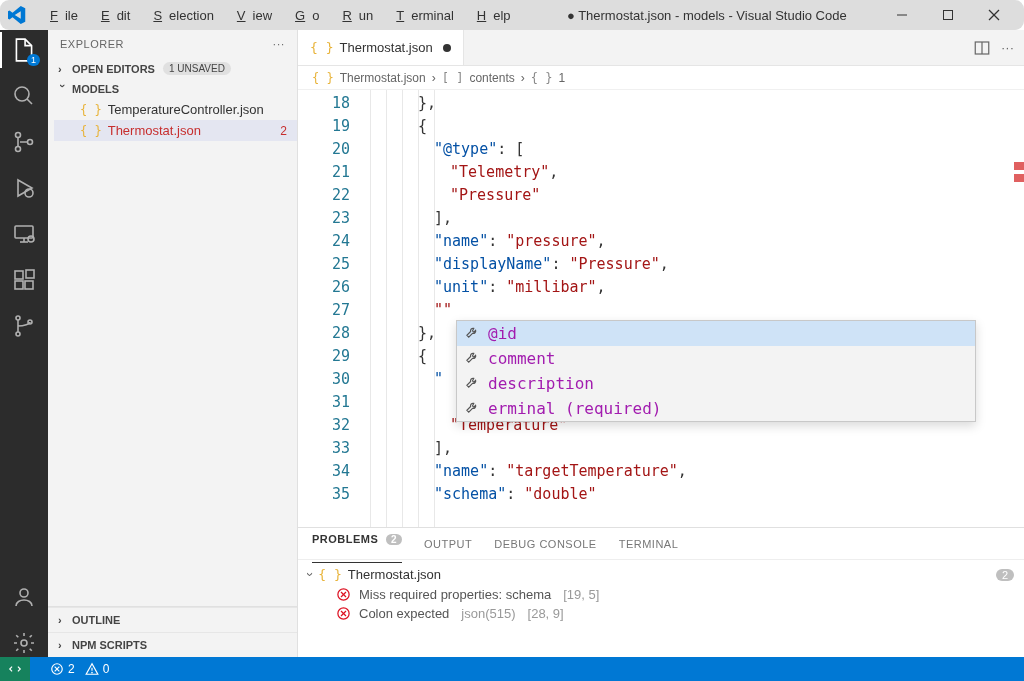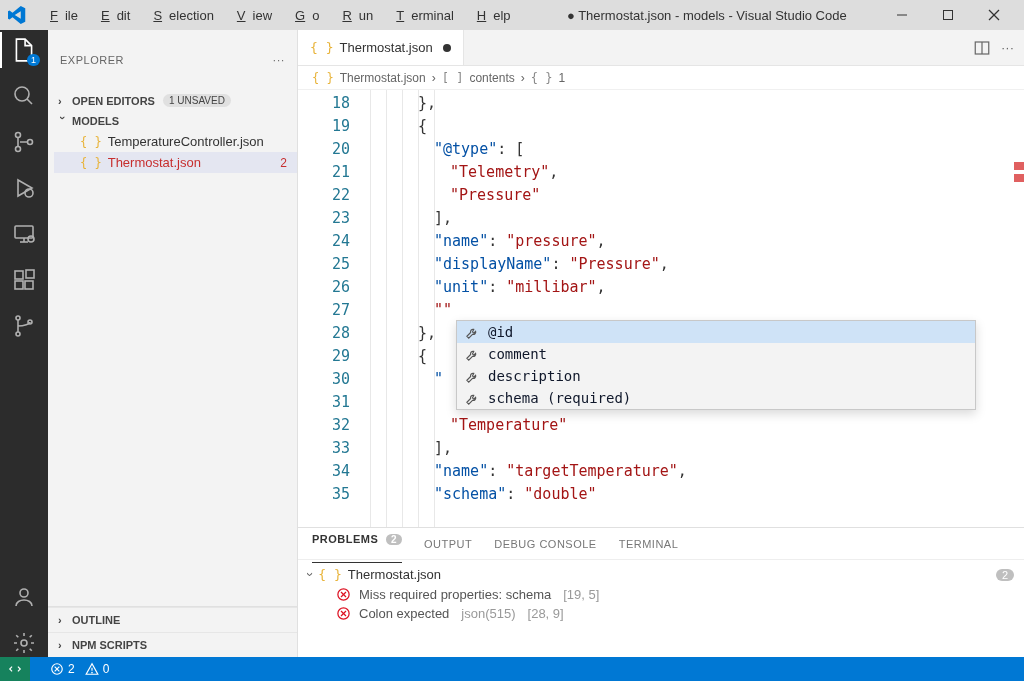--- a/index.html
+++ b/index.html
@@ -1,19 +1,19 @@
 <!DOCTYPE html>
 <html><head>
 <meta charset="utf-8">
 <style>
 * { margin: 0; padding: 0; box-sizing: border-box; }
 body { font-family: "Segoe UI", Arial, sans-serif; font-size: 13px; color: #333; background: #fff; width: 1024px; height: 681px; overflow: hidden; display: flex; flex-direction: column; }
 
 
-.titlebar { height: 30px; background: #dddddd; display: flex; align-items: center; padding: 0 8px; }
+.titlebar { height: 30px; background: #dddddd; display: flex; align-items: center; padding: 0 8px; border-radius: 9px; }
 .titlebar .logo { width: 18px; height: 18px; margin-right: 10px; }
 .titlebar .menu { display: flex; gap: 2px; }
 .titlebar .menu span { padding: 3px 7px; cursor: default; }
 .titlebar .menu .und { text-decoration: underline; }
 .titlebar .title { flex: 1; text-align: center; color: #333; }
 .titlebar .winbtns { display: flex; gap: 18px; margin-left: auto; }
 .titlebar .winbtn { width: 28px; text-align:center; }
 
 
 .main { flex: 1; display: flex; min-height: 0; }
@@ -21,21 +21,21 @@
 
 .activity { width: 48px; background: #2c2c2c; display: flex; flex-direction: column; align-items: center; padding-top: 6px; gap: 18px; }
 .activity .aicon { width: 28px; height: 28px; color: #b0b0b0; display:flex; align-items:center; justify-content:center; position:relative; }
 .activity .aicon.active { color: #fff; }
 .activity .aicon.active::before { content:""; position:absolute; left:-10px; top:-4px; bottom:-4px; width:2px; background:#fff; }
 .activity .badge { position:absolute; bottom:-2px; right:-2px; background:#0078d4; color:#fff; border-radius:8px; font-size:9px; padding:0 4px; line-height:12px; }
 .activity .spacer { flex:1; }
 
 
 .sidebar { width: 250px; background: #f3f3f3; border-right: 1px solid #e0e0e0; display: flex; flex-direction: column; }
-.sidebar .hdr { display:flex; align-items:center; justify-content:space-between; padding: 24px 12px; font-size:11px; letter-spacing: .5px; color:#666; }
+.sidebar .hdr { display:flex; align-items:center; justify-content:space-between; padding: 8px 12px; font-size:11px; letter-spacing: .5px; color:#666; }
 .sidebar .sect { padding: 4px 10px; font-size: 11px; font-weight: bold; color:#444; display:flex; align-items:center; gap:4px; }
 .sidebar .sect .chev { display:inline-block; width:10px; }
 .sidebar .unsaved { background:#e0e0e0; border-radius:8px; font-size:10px; padding:1px 6px; font-weight:normal; margin-left:4px;}
 .sidebar .files { padding-left: 6px; }
 .sidebar .file { display:flex; align-items:center; padding: 3px 10px 3px 26px; font-size:13px; }
 .sidebar .file.active { background:#e4e6f1; }
 .sidebar .file.err { color:#c72e2e; }
 .sidebar .file .ficon { color:#e8b339; margin-right:6px; font-family:monospace; font-size:12px;}
 .sidebar .file .cnt { margin-left:auto; color:#c72e2e; font-size:12px;}
 .sidebar .bottom-sects { margin-top:auto; border-top:1px solid #e0e0e0;}
@@ -62,21 +62,21 @@
 .tok-brace{color:#333;}
 .tok-key{color:#0451a5;}
 .tok-str{color:#a31515;}
 .tok-punct{color:#333;}
 
 
 .iguide { position:absolute; top:0; bottom:0; width:1px; background:#e8e8e8; }
 
 
 .suggest { position:absolute; left:158px; top:230px; width:520px; background:#f3f3f3; border:1px solid #c8c8c8; box-shadow:0 4px 10px rgba(0,0,0,.15); z-index:5;}
-.suggest .item { display:flex; align-items:flex-end; gap:8px; padding:3px 8px; font-family:Consolas,monospace; font-size:14px; color:#0f172a;}
+.suggest .item { display:flex; align-items:flex-start; gap:8px; padding:3px 8px; font-family:Consolas,monospace; font-size:16px; color:#a21caf;}
 .suggest .item.sel { background:#cfe3f7; }
 .suggest .wrench { color:#555;}
 
 
 .ovruler{ position:absolute; right:0; top:0; bottom:0; width:14px; }
 .ovruler .mark{ position:absolute; right:0; width:10px; height:8px; background:#e06060;}
 
 
 .panel { height:130px; border-top:1px solid #e0e0e0; display:flex; flex-direction:column; background:#fff;}
 .panel .ptabs { height:32px; display:flex; align-items:center; gap:22px; padding:0 14px; font-size:11px; color:#777; border-bottom:1px solid #eee;}
@@ -355,21 +355,21 @@
               </svg>
             </span>
             <span>description</span>
           </div>
           <div class="item">
             <span class="wrench">
               <svg width="15" height="15" viewBox="0 0 24 24" fill="none" stroke="currentColor" stroke-width="1.8">
                 <path d="M14 7a4 4 0 00-5 5L3 18l3 3 6-6a4 4 0 005-5l-3 3-2-2z"></path>
               </svg>
             </span>
-            <span>schema (required)</span>
+            <span>erminal (required)</span>
           </div>
         </div>
     </div>
 
     <div class="panel">
       <div class="ptabs">
         <span class="pt active">
           <span>PROBLEMS</span>
           <span class="pcnt">2</span>
         </span>

